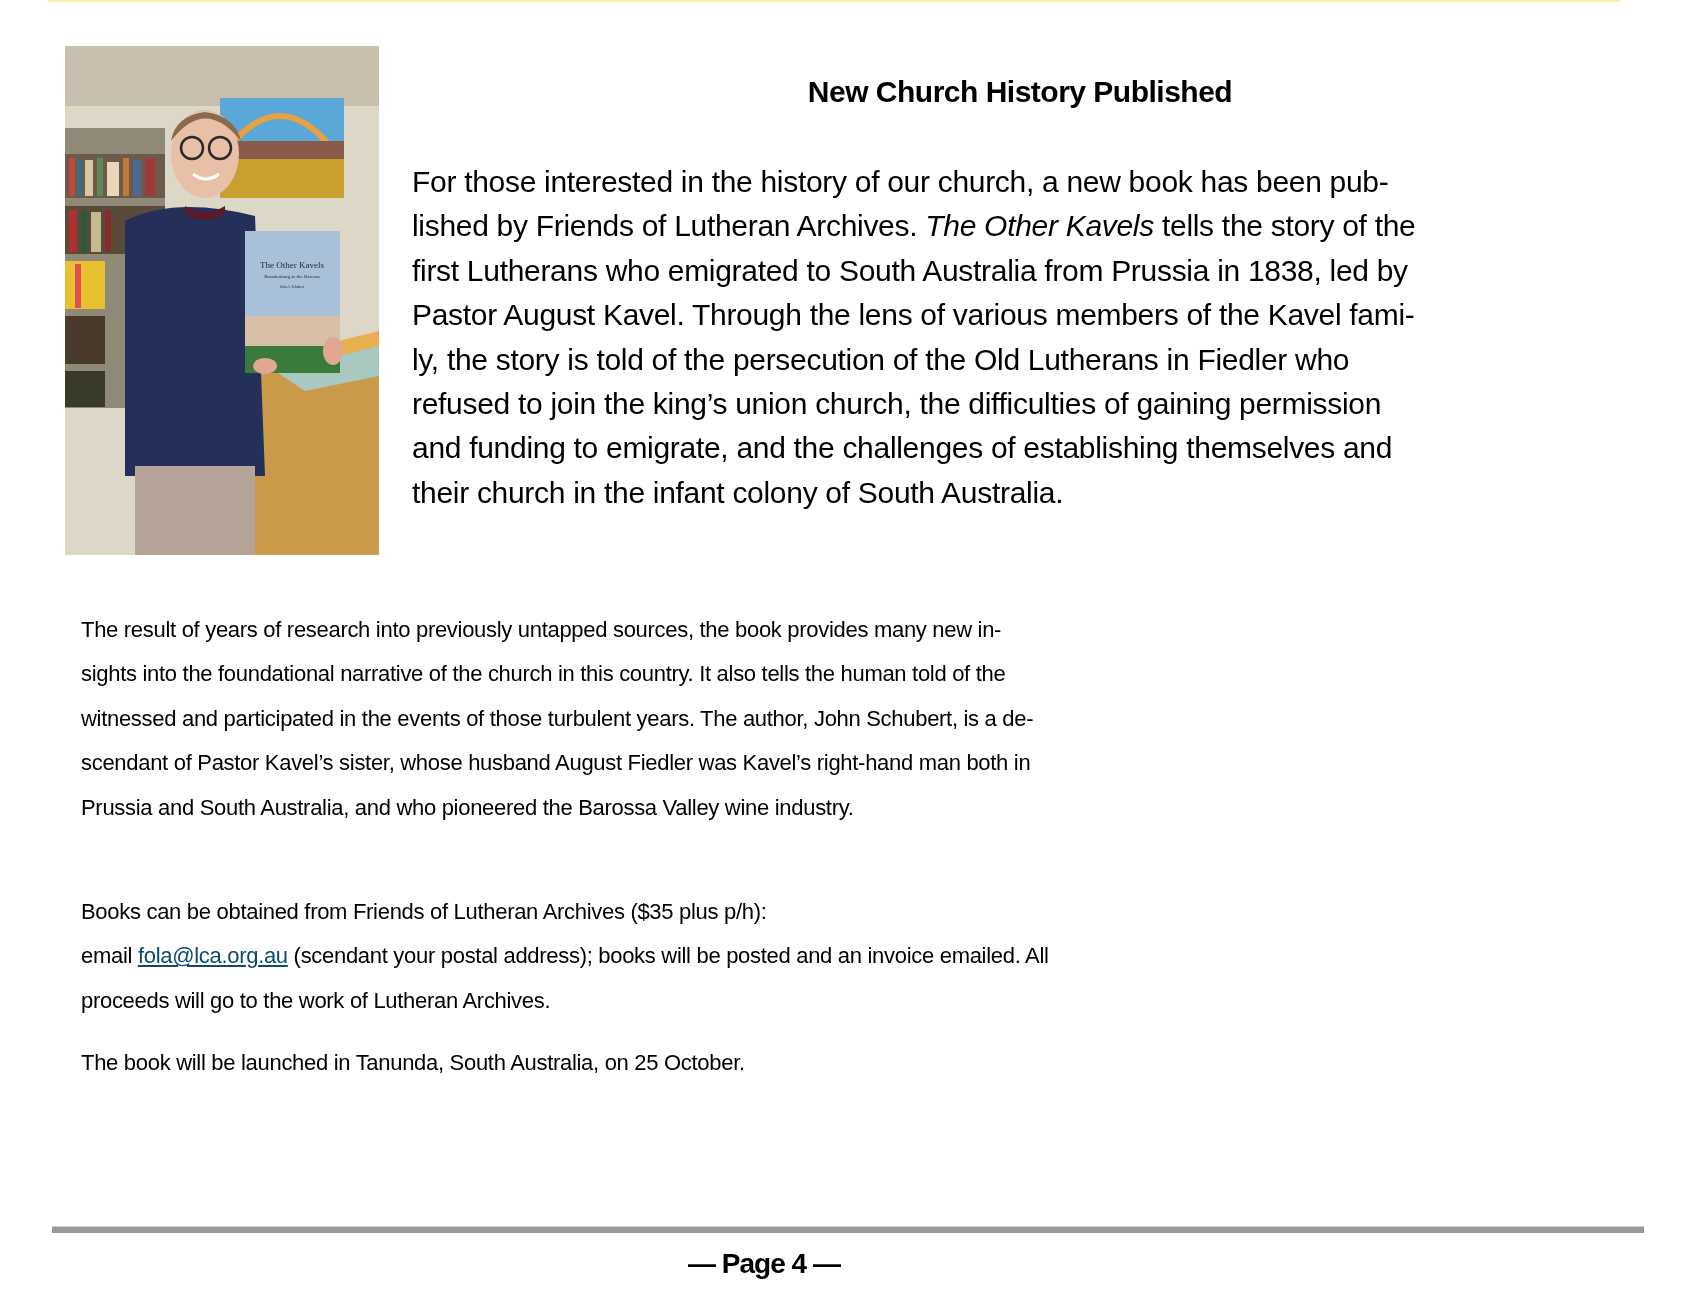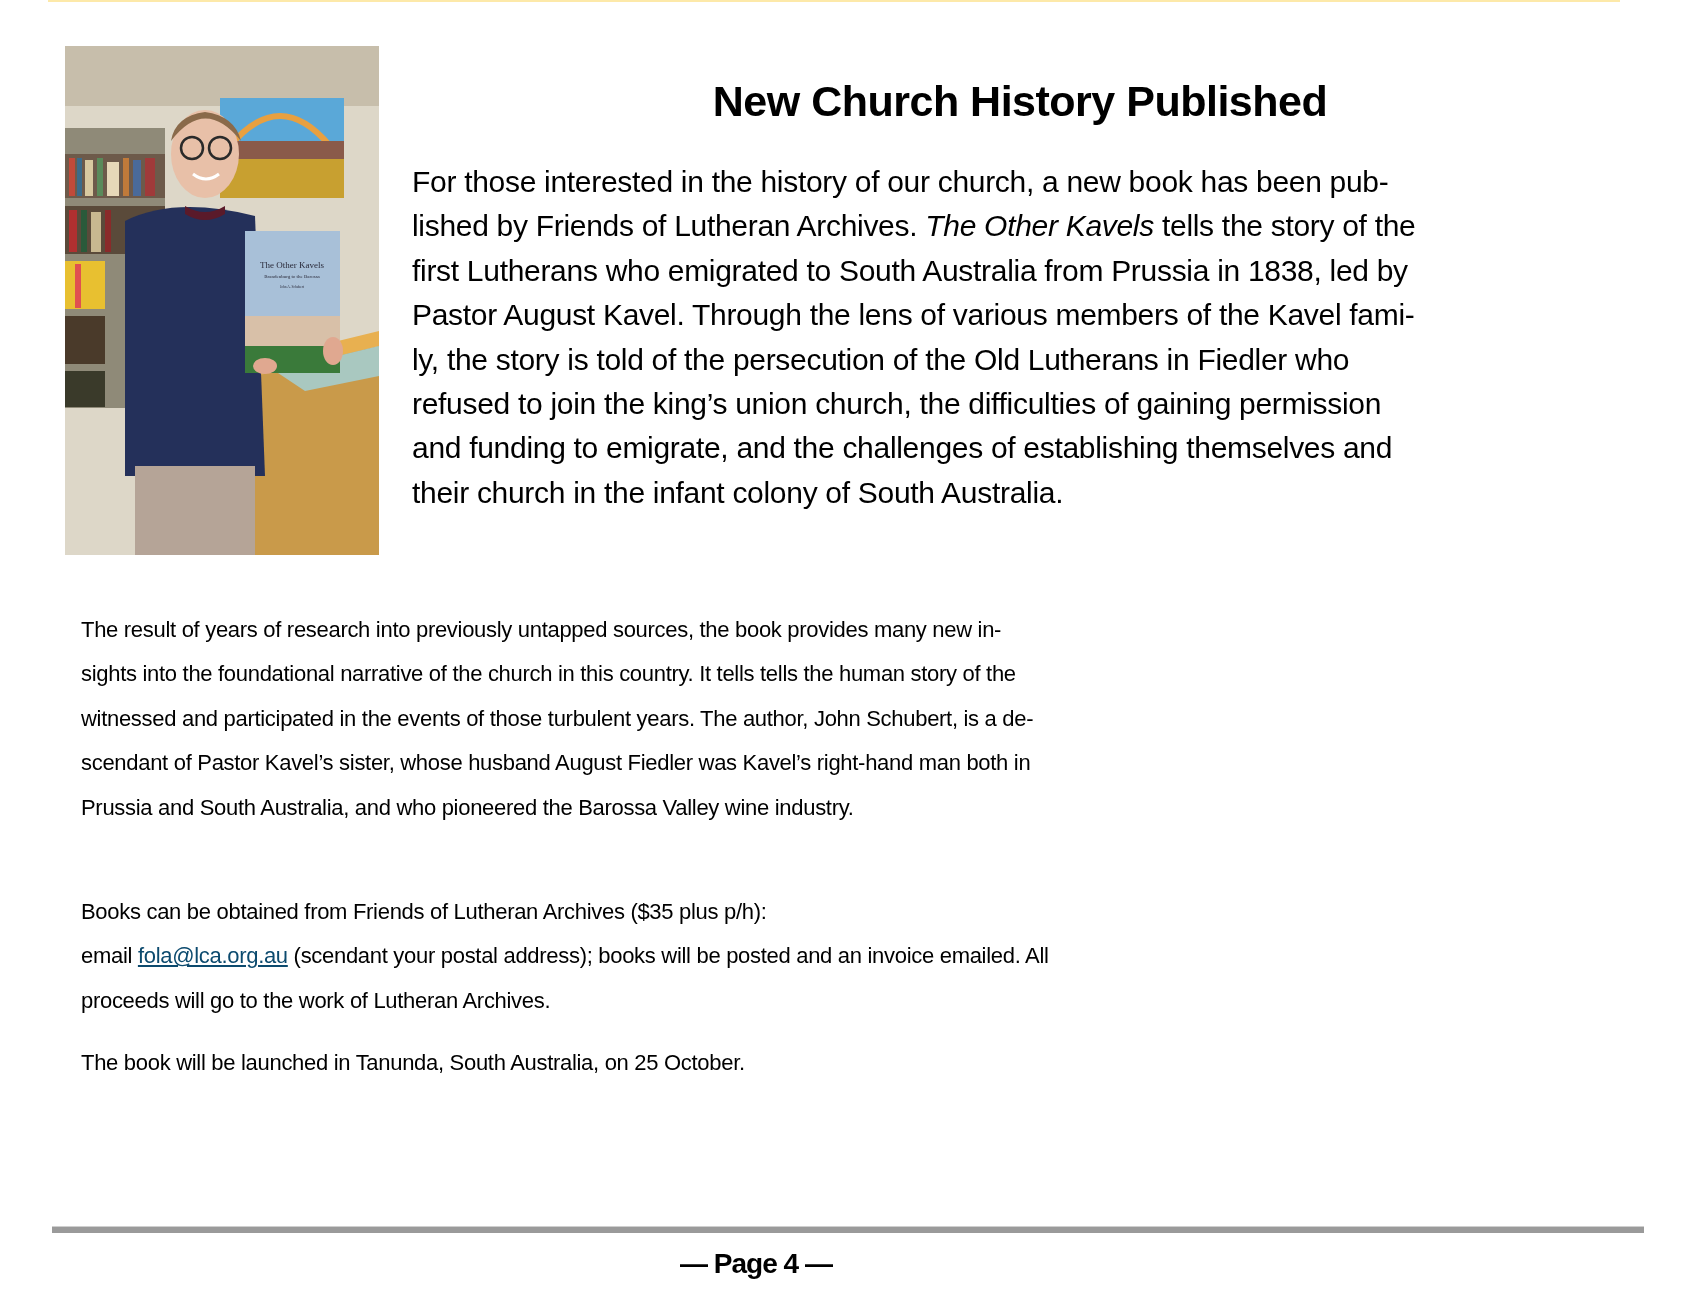--- a/index.html
+++ b/index.html
@@ -12,42 +12,42 @@
       background: #fde9a9;
     }
     .photo {
       position: absolute; left: 65px; top: 46px; width: 314px; height: 509px;
       overflow: hidden;
       background: linear-gradient(180deg, #b6a98f 0%, #d6d0c1 20%, #e2ddd0 60%, #c9c2b0 100%);
     }
     .photo svg { display: block; width: 100%; height: 100%; }
     .heading {
       position: absolute; left: 380px; width: 1280px; top: 44px;
-      text-align: center; font-weight: bold; font-size: 43px; line-height: 56px;
+      text-align: center; font-weight: bold; font-size: 30px; line-height: 56px;
       letter-spacing: -0.5px;
     }
     .intro {
       position: absolute; left: 412px; top: 160px; width: 1180px;
       font-size: 30px; line-height: 44.4px; letter-spacing: -0.3px;
     }
     .intro .line, .body-para .line { display: block; white-space: nowrap; }
     .body-para {
       position: absolute; left: 81px; width: 1530px;
       font-size: 22px; line-height: 44.4px; letter-spacing: -0.3px;
     }
     .p1 { top: 608px; }
     .p2 { top: 890px; }
     .p3 { top: 1041px; }
     .email-link { color: #0c4a6e; text-decoration: underline; }
     .bottom-rule {
       position: absolute; left: 52px; top: 1226px; width: 1592px; height: 6px;
       background: #9a9a9a; border-top: 1px solid #cfcfcf;
     }
     .page-number {
-      position: absolute; left: 4px; width: 1424px; top: 1246px;
+      position: absolute; left: 12px; width: 1424px; top: 1246px;
       text-align: center; font-weight: bold; font-size: 28px; line-height: 36px;
       font-family: "Liberation Sans Narrow", "Liberation Sans", sans-serif;
       letter-spacing: -1px;
       padding-left: 40px;
     }
     em { font-style: italic; }
   </style>
 </head>
 <body>
 
@@ -126,21 +126,21 @@
   <span class="line">first Lutherans who emigrated to South Australia from Prussia in 1838, led by</span>
   <span class="line">Pastor August Kavel.  Through the lens of various members of the Kavel fami-</span>
   <span class="line">ly, the story is told of the persecution of the Old Lutherans in Fiedler who</span>
   <span class="line">refused to join the king’s union church, the difficulties of gaining permission</span>
   <span class="line">and funding to emigrate, and the challenges of establishing themselves and</span>
   <span class="line">their church in the infant colony of South Australia.</span>
 </div>
 
 <div class="body-para p1">
   <span class="line">The result of years of research into previously untapped sources, the book provides many new in-</span>
-  <span class="line">sights into the foundational narrative of the church in this country.  It tells tells the human story of the</span>
+  <span class="line">sights into the foundational narrative of the church in this country.  It also tells the human told of the</span>
   <span class="line">witnessed and participated in the events of those turbulent years.  The author, John Schubert, is a de-</span>
   <span class="line">scendant of Pastor Kavel’s sister, whose husband August Fiedler was Kavel’s right-hand man both in</span>
   <span class="line">Prussia and South Australia, and who pioneered the Barossa Valley wine industry.</span>
 </div>
 
 <div class="body-para p2">
   <span class="line">Books can be obtained from Friends of Lutheran Archives ($35 plus p/h):</span>
   <span class="line"><span>email </span><a class="email-link">fola@lca.org.au</a><span> (scendant your postal address); books will be posted and an invoice emailed.  All</span></span>
   <span class="line">proceeds will go to the work of Lutheran Archives.</span>
 </div>

